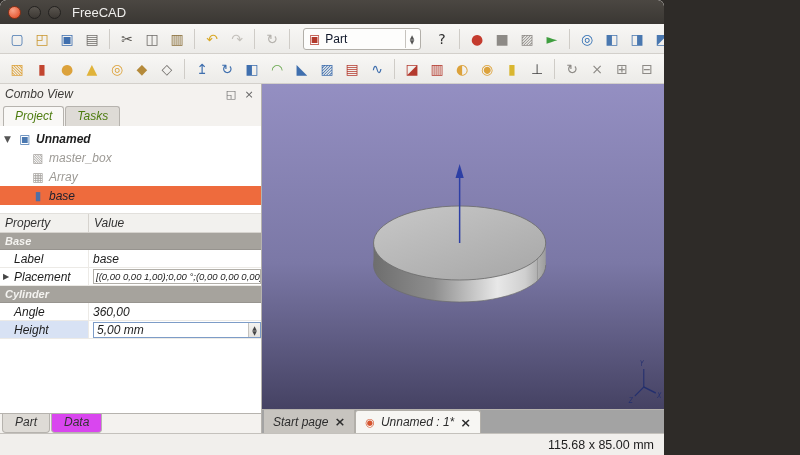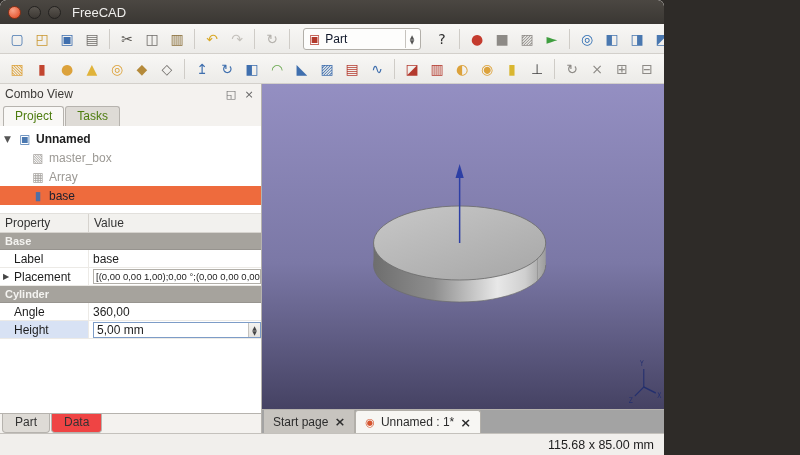--- a/index.html
+++ b/index.html
@@ -18,21 +18,21 @@
   .tbtn { width:24px; height:24px; display:flex; align-items:center; justify-content:center; border-radius:3px; cursor:default; }
   .tbtn .glyph { font-family:"DejaVu Sans", sans-serif; font-size:14px; line-height:1; }
   .tsep { width:1px; height:20px; background:#cfccc7; margin:0 4px; flex:0 0 1px; }
   .wb-combo { height:22px; min-width:118px; background:#fdfdfc; border:1px solid #b2afa9; border-radius:3px; display:flex; align-items:center; gap:5px; padding:0 2px 0 5px; margin:0 8px; }
   .wb-combo .glyph { font-family:"DejaVu Sans", sans-serif; font-size:12px; }
   .wb-combo .wb-label { font-size:12px; color:#0f172a; flex:1; }
   .wb-spin { width:13px; height:18px; border-left:1px solid #c6c3be; display:flex; flex-direction:column; align-items:center; justify-content:center; font-size:6px; color:#555; line-height:5px; font-family:"DejaVu Sans", sans-serif; }
   .push-right { margin-left:auto; }
 
   
-  .main { flex:1 1 auto; display:flex; min-height:0; }
+  .main { flex:1 1 auto; display:flex; min-height:0;font-style:italic; }
 
   
   .panel { width:262px; flex:0 0 262px; background:#f4f2ef; border-right:1px solid #b6b3ae; display:flex; flex-direction:column; }
   .panel-title { height:20px; flex:0 0 20px; display:flex; align-items:center; padding:0 5px; font-size:12px; color:#3c3a37; }
   .panel-title .pt-icons { margin-left:auto; display:flex; gap:4px; }
   .pt-ic { font-family:"DejaVu Sans", sans-serif; font-size:11px; color:#666; width:14px; text-align:center; }
   .panel-tabs { height:22px; flex:0 0 22px; display:flex; align-items:flex-end; padding-left:3px; gap:1px; }
   .ptab { font-size:12px; padding:2px 11px 3px; border:1px solid #b6b3ae; border-bottom:none; border-radius:3px 3px 0 0; background:#dedbd6; color:#4d7c0f; }
   .ptab.active { background:#f9f8f6; }
   .labels-bar { height:19px; flex:0 0 19px; background:#e9e7e3; border-top:1px solid #c7c4bf; border-bottom:1px solid #c7c4bf; font-size:12px; color:#222; display:flex; align-items:center; padding-left:6px; }
@@ -62,21 +62,21 @@
   .prop-row.selected .p-name { background:#d8e2f4; }
   .value-box { border:1px solid #b2afa9; background:#fff; font-size:9.5px; padding:0 2px; height:15px; line-height:14px; width:100%; overflow:hidden; white-space:nowrap; }
   .spinbox { display:flex; align-items:stretch; border:1px solid #7d9cc7; background:#fff; height:16px; width:100%; }
   .spinbox .sb-text { flex:1; font-size:12px; padding-left:3px; line-height:14px; }
   .spinbox .sb-arrows { width:12px; border-left:1px solid #c6c3be; background:linear-gradient(#f4f3f0,#e4e2de); display:flex; flex-direction:column; align-items:center; justify-content:center; font-size:6px; line-height:5px; color:#444; font-family:"DejaVu Sans", sans-serif; }
   .prop-filler { flex:1 1 auto; }
 
   
   .panel-bottom-tabs { height:20px; flex:0 0 20px; background:#f4f2ef; border-top:1px solid #b6b3ae; display:flex; padding-left:2px; gap:1px; }
   .btab { font-size:12px; padding:1px 12px 2px; border:1px solid #b6b3ae; border-top:none; border-radius:0 0 4px 4px; background:#dedbd6; color:#333; }
-  .btab.active { background:#ef4444; }
+  .btab.active { background:#d946ef; }
 
   
   .right-col { flex:1 1 auto; display:flex; flex-direction:column; min-width:0; }
   .viewport { flex:1 1 auto; position:relative; background:linear-gradient(#948fc2 0%, #7b78a6 55%, #454263 100%); overflow:hidden; }
   .viewport svg { position:absolute; inset:0; width:100%; height:100%; }
 
   
   .doc-tabbar { height:24px; flex:0 0 24px; background:#a3a3a3; border-top:1px solid #b6b3ae; display:flex; align-items:flex-end; padding-left:2px; }
   .dtab { height:23px; display:flex; align-items:center; gap:6px; padding:0 9px; font-size:12px; color:#2c2c2c; background:#c7c4bf; border-right:1px solid #b2afa9; }
   .dtab.active { background:#f7f6f3; border:1px solid #b2afa9; border-bottom:none; border-radius:3px 3px 0 0; }

